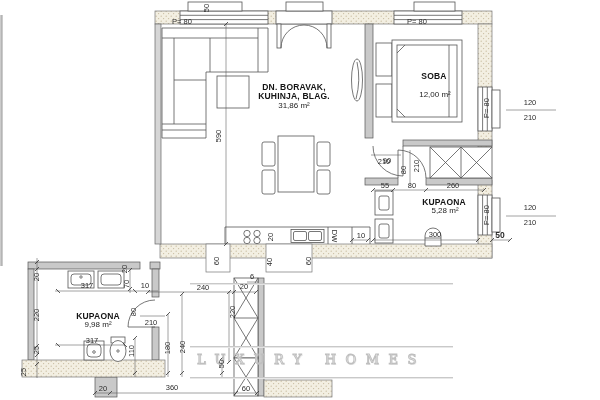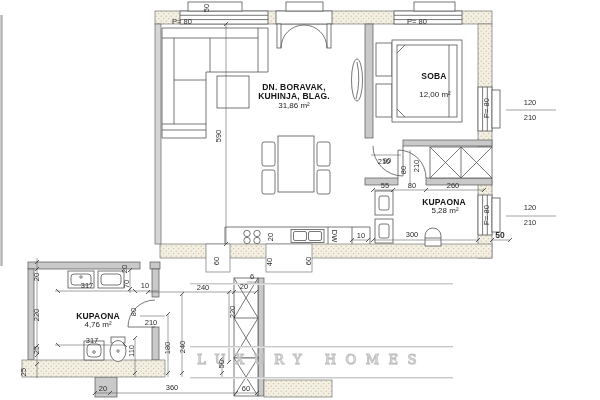--- a/index.html
+++ b/index.html
@@ -224,41 +224,41 @@
 </svg>
 
   <span class="lbl room" style="left:294px;top:87px">DN. BORAVAK,</span>
   <span class="lbl room" style="left:294px;top:96px">KUHINJA, BLAG.</span>
   <span class="lbl area" style="left:294px;top:106px">31,86 m²</span>
   <span class="lbl room" style="left:434px;top:76px">SOBA</span>
   <span class="lbl area" style="left:435px;top:95px">12,00 m²</span>
   <span class="lbl room" style="left:444px;top:202px">KUPAONA</span>
   <span class="lbl area" style="left:445px;top:211px">5,28 m²</span>
   <span class="lbl room" style="left:98px;top:316px">KUPAONA</span>
-  <span class="lbl area" style="left:98px;top:325px">4,76 m²</span>
+  <span class="lbl area" style="left:98px;top:325px">9,98 m²</span>
 
   <span class="lbl" style="left:182px;top:22px">P= 80</span>
   <span class="lbl" style="left:417px;top:22px">P= 80</span>
   <span class="lbl rot" style="left:487px;top:108px">P= 80</span>
   <span class="lbl rot" style="left:487px;top:215px">P= 80</span>
   <span class="lbl" style="left:530px;top:103px">120</span>
   <span class="lbl" style="left:530px;top:118px">210</span>
   <span class="lbl" style="left:530px;top:208px">120</span>
   <span class="lbl" style="left:530px;top:223px">210</span>
 
   <span class="lbl rot" style="left:207px;top:8px">50</span>
   <span class="lbl rot" style="left:219px;top:136px">590</span>
   <span class="lbl" style="left:387px;top:161px">90</span>
   <span class="lbl" style="left:384px;top:162px">210</span>
   <span class="lbl rot" style="left:404px;top:170px">80</span>
   <span class="lbl rot" style="left:417px;top:166px">210</span>
   <span class="lbl" style="left:385px;top:186px">55</span>
   <span class="lbl" style="left:412px;top:186px">80</span>
   <span class="lbl" style="left:453px;top:186px">260</span>
-  <span class="lbl" style="left:412px;top:235px">300</span>
+  <span class="lbl" style="left:435px;top:235px">300</span>
   <span class="lbl" style="left:361px;top:236px">10</span>
   <span class="lbl bold" style="left:500px;top:235px">50</span>
   <span class="lbl rot" style="left:271px;top:237px">20</span>
   <span class="lbl rot" style="left:217px;top:261px">60</span>
   <span class="lbl rot" style="left:270px;top:262px">40</span>
   <span class="lbl rot" style="left:309px;top:261px">60</span>
   <span class="lbl" style="left:203px;top:288px">240</span>
   <span class="lbl" style="left:244px;top:287px">20</span>
   <span class="lbl" style="left:252px;top:277px">6</span>
   <span class="lbl rot" style="left:233px;top:312px">220</span>

